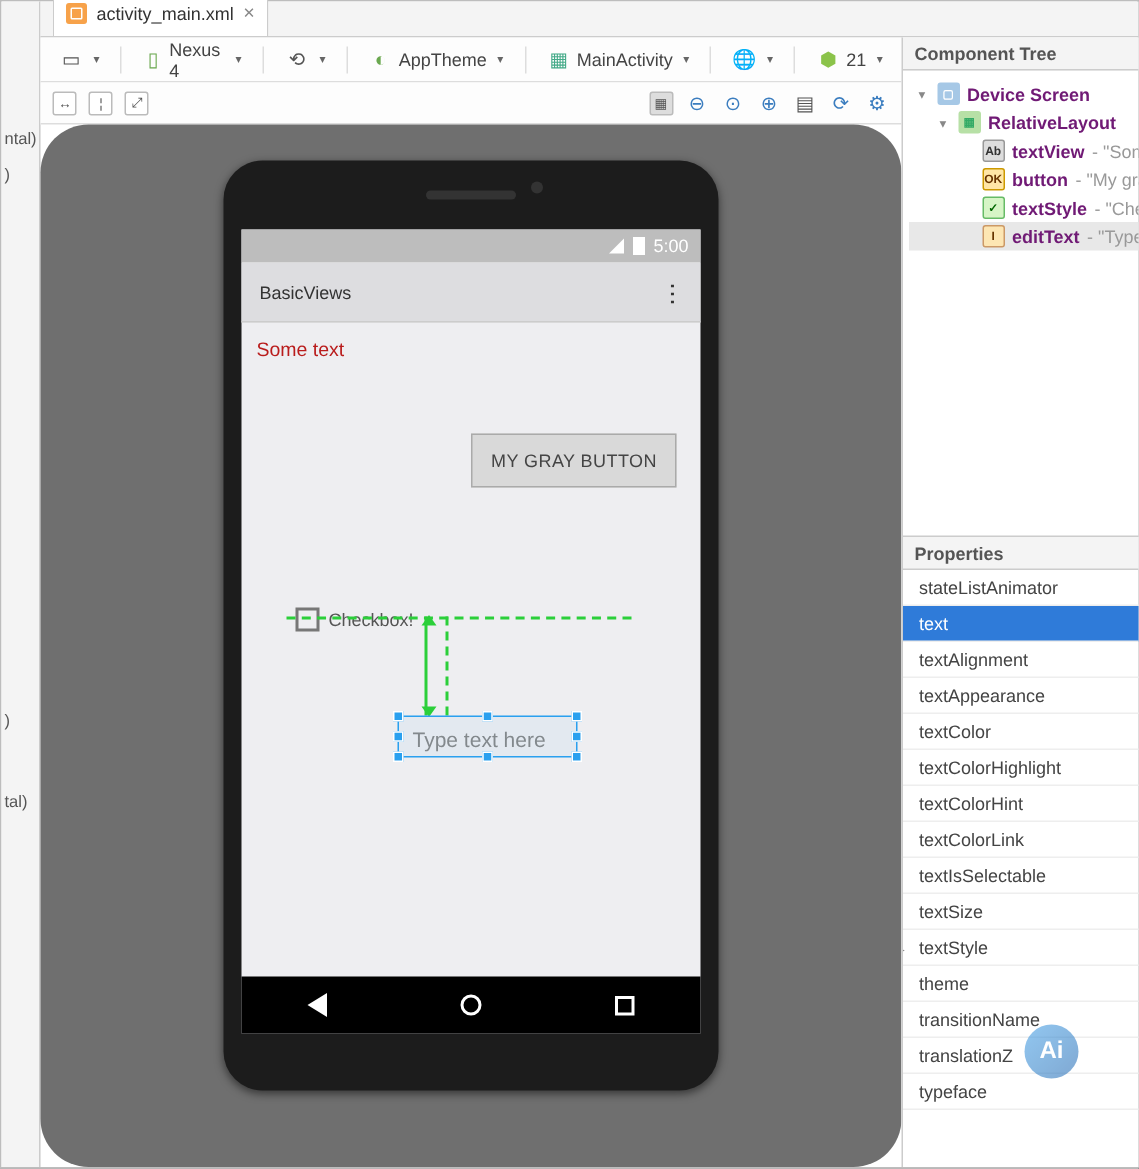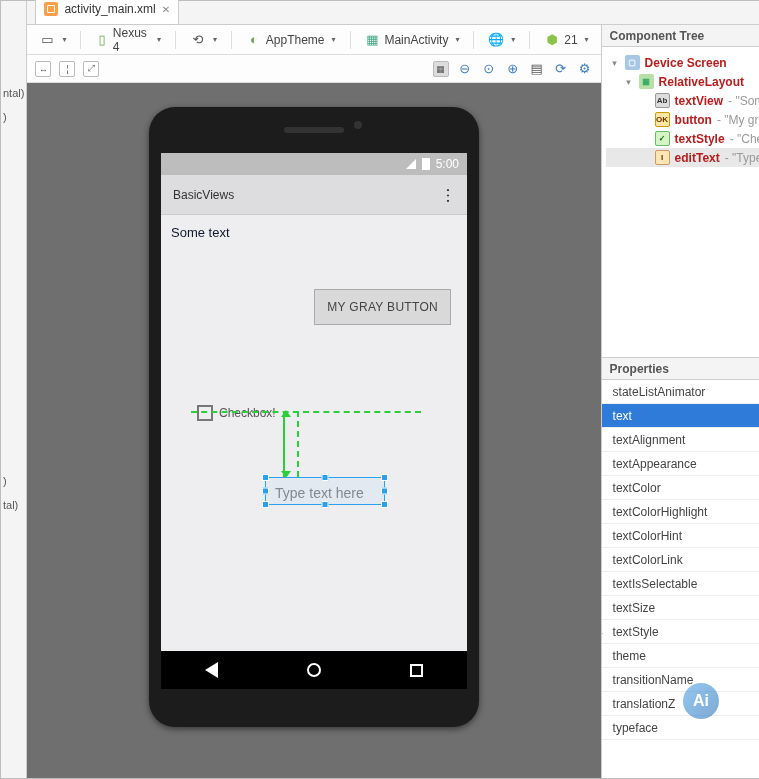--- a/index.html
+++ b/index.html
@@ -16,32 +16,32 @@
   .toolbar { height: 30px; display: flex; align-items: center; gap: 10px; padding: 0 8px; border-bottom: 1px solid #ddd; background: #fdfdfd; }
   .toolbar2 { height: 28px; display: flex; align-items: center; gap: 8px; padding: 0 8px; background: #fdfdfd; border-bottom: 1px solid #ddd; }
   .tb-btn { display: flex; align-items: center; gap: 4px; padding: 2px 4px; color: #444; }
   .sep { width: 1px; height: 18px; background: #ddd; }
   .drop::after { content: "▾"; font-size: 8px; color: #666; margin-left: 3px; }
   .iconbox { width: 16px; height: 16px; display: inline-flex; align-items: center; justify-content: center; border: 1px solid #bbb; background: #fff; border-radius: 2px; font-size: 9px; color: #555; }
   .iconbox.noborder { border: none; background: transparent; font-size: 13px; }
   .zoom { color: #3b7dbf; font-size: 13px; }
   .gear { color: #3b7dbf; font-size: 14px; }
   .content { flex: 1; display: flex; }
-  .canvas-wrap { flex: 1; background: #6f6f6f; display: flex; align-items: flex-start; justify-content: center; padding: 24px; }
+  .canvas-wrap { flex: 1; background: #6f6f6f; display: flex; align-items: flex-start; justify-content: center; padding: 24px; border-radius: 32px; }
   .phone { width: 330px; height: 620px; background: #1c1c1c; border-radius: 26px; padding: 46px 12px 38px; position: relative; box-shadow: 0 2px 6px rgba(0,0,0,0.5); }
   .speaker { position: absolute; top: 20px; left: 50%; transform: translateX(-50%); width: 60px; height: 6px; background: #333; border-radius: 3px; }
   .cam { position: absolute; top: 14px; left: 62%; width: 8px; height: 8px; background: #333; border-radius: 50%; }
   .screen { width: 100%; height: 100%; background: #eeeef1; display: flex; flex-direction: column; position: relative; }
   .statusbar { height: 22px; background: #bdbdbd; display: flex; align-items: center; justify-content: flex-end; padding: 0 8px; gap: 6px; font-size: 11px; color: #fff; }
   .statusbar .tri { width: 0; height: 0; border-left: 10px solid transparent; border-bottom: 10px solid #fff; }
   .statusbar .bat { width: 8px; height: 12px; background: #fff; position: relative; }
   .appbar { height: 40px; background: #dddde0; display: flex; align-items: center; justify-content: space-between; padding: 0 12px; font-size: 15px; color: #333; border-bottom: 1px solid #ccc; }
   .overflow { font-size: 16px; letter-spacing: -2px; transform: rotate(90deg); color: #333; }
   .app-body { flex: 1; position: relative; padding: 10px; }
-  .sometext { color: #0f172a; font-size: 13px; }
+  .sometext { color: #b91c1c; font-size: 13px; }
   .graybtn { position: absolute; right: 16px; top: 74px; padding: 10px 12px; background: #d9d9d9; border: 1px solid #aaa; color: #444; font-size: 12px; letter-spacing: 0.3px; }
   .checkbox-row { position: absolute; left: 36px; top: 190px; display: flex; align-items: center; gap: 6px; color: #555; font-size: 13px; }
   .cb { width: 16px; height: 16px; border: 2px solid #777; }
   .edittext { position: absolute; left: 110px; top: 268px; color: #888; font-size: 14px; padding: 2px 4px; }
   .sel-box { position: absolute; left: 104px; top: 262px; width: 120px; height: 28px; border: 1px solid #2aa0ef; background: rgba(42,160,239,0.05); }
   .handle { position: absolute; width: 7px; height: 7px; background: #2aa0ef; border: 1px solid #fff; }
   .h-tl { top: -4px; left: -4px; } .h-tr { top: -4px; right: -4px; }
   .h-bl { bottom: -4px; left: -4px; } .h-br { bottom: -4px; right: -4px; }
   .h-tc { top: -4px; left: 50%; transform: translateX(-50%); }
   .h-bc { bottom: -4px; left: 50%; transform: translateX(-50%); }
@@ -65,21 +65,21 @@
   .tree-row.sel { background: #e8e8e8; }
   .tw { display: inline-block; width: 10px; text-align: center; color: #888; font-size: 9px; }
   .indent1 { padding-left: 18px; } .indent2 { padding-left: 34px; }
   .node-icon { width: 15px; height: 15px; display: inline-flex; align-items: center; justify-content: center; border-radius: 2px; font-size: 8px; font-weight: bold; }
   .ic-device { background: #a6c8e6; color: #fff; }
   .ic-layout { background: #b7e0a6; color: #3a6; }
   .ic-text { background: #ddd; border: 1px solid #999; color: #333; }
   .ic-button { background: #ffe6a6; border: 1px solid #c90; color: #630; }
   .ic-check { background: #d6f5c6; border: 1px solid #6b6; color: #060; }
   .ic-edit { background: #fde6b3; border: 1px solid #c96; color: #630; }
-  .node-name { font-weight: 600; color: #b91c1c; }
+  .node-name { font-weight: 600; color: #701a75; }
   .node-desc { color: #999; }
   .props { flex: 1; border-top: 1px solid #ccc; display: flex; flex-direction: column; overflow: hidden; }
   .props-body { flex: 1; overflow: auto; }
   .prop-row { display: flex; align-items: center; height: 24px; border-bottom: 1px solid #eee; }
   .prop-row .k { flex: 0 0 155px; padding-left: 11px; color: #444; }
   .prop-row .v { flex: 1; padding: 0 6px; color: #444; }
   .prop-row.sel { background: #2f7bd9; color: #fff; }
   .prop-row.sel .k, .prop-row.sel .v { color: #fff; }
   .prop-row .expander { display: inline-block; width: 10px; color: #888; font-size: 9px; margin-left: -14px; margin-right: 4px; }
   .bold { font-weight: 400; }
@@ -89,21 +89,21 @@
   .wm-text .t2 { color: #9bbfdd; font-size: 9px; }
 </style>
 </head>
 <body>
 
 <div class="outer">
   <div class="left-strip">
     <div class="peek" style="margin-top:80px">ntal)</div>
     <div class="peek">)</div>
     <div class="peek" style="margin-top:340px">)</div>
-    <div class="peek" style="">tal)</div>
+    <div class="peek" style="margin-top:30px">tal)</div>
   </div>
 
   <div class="main">
     <div class="tabbar">
       <div class="tab">
         <span class="icon-xml"></span>
         <span>activity_main.xml</span>
         <span class="x">✕</span>
       </div>
     </div>

